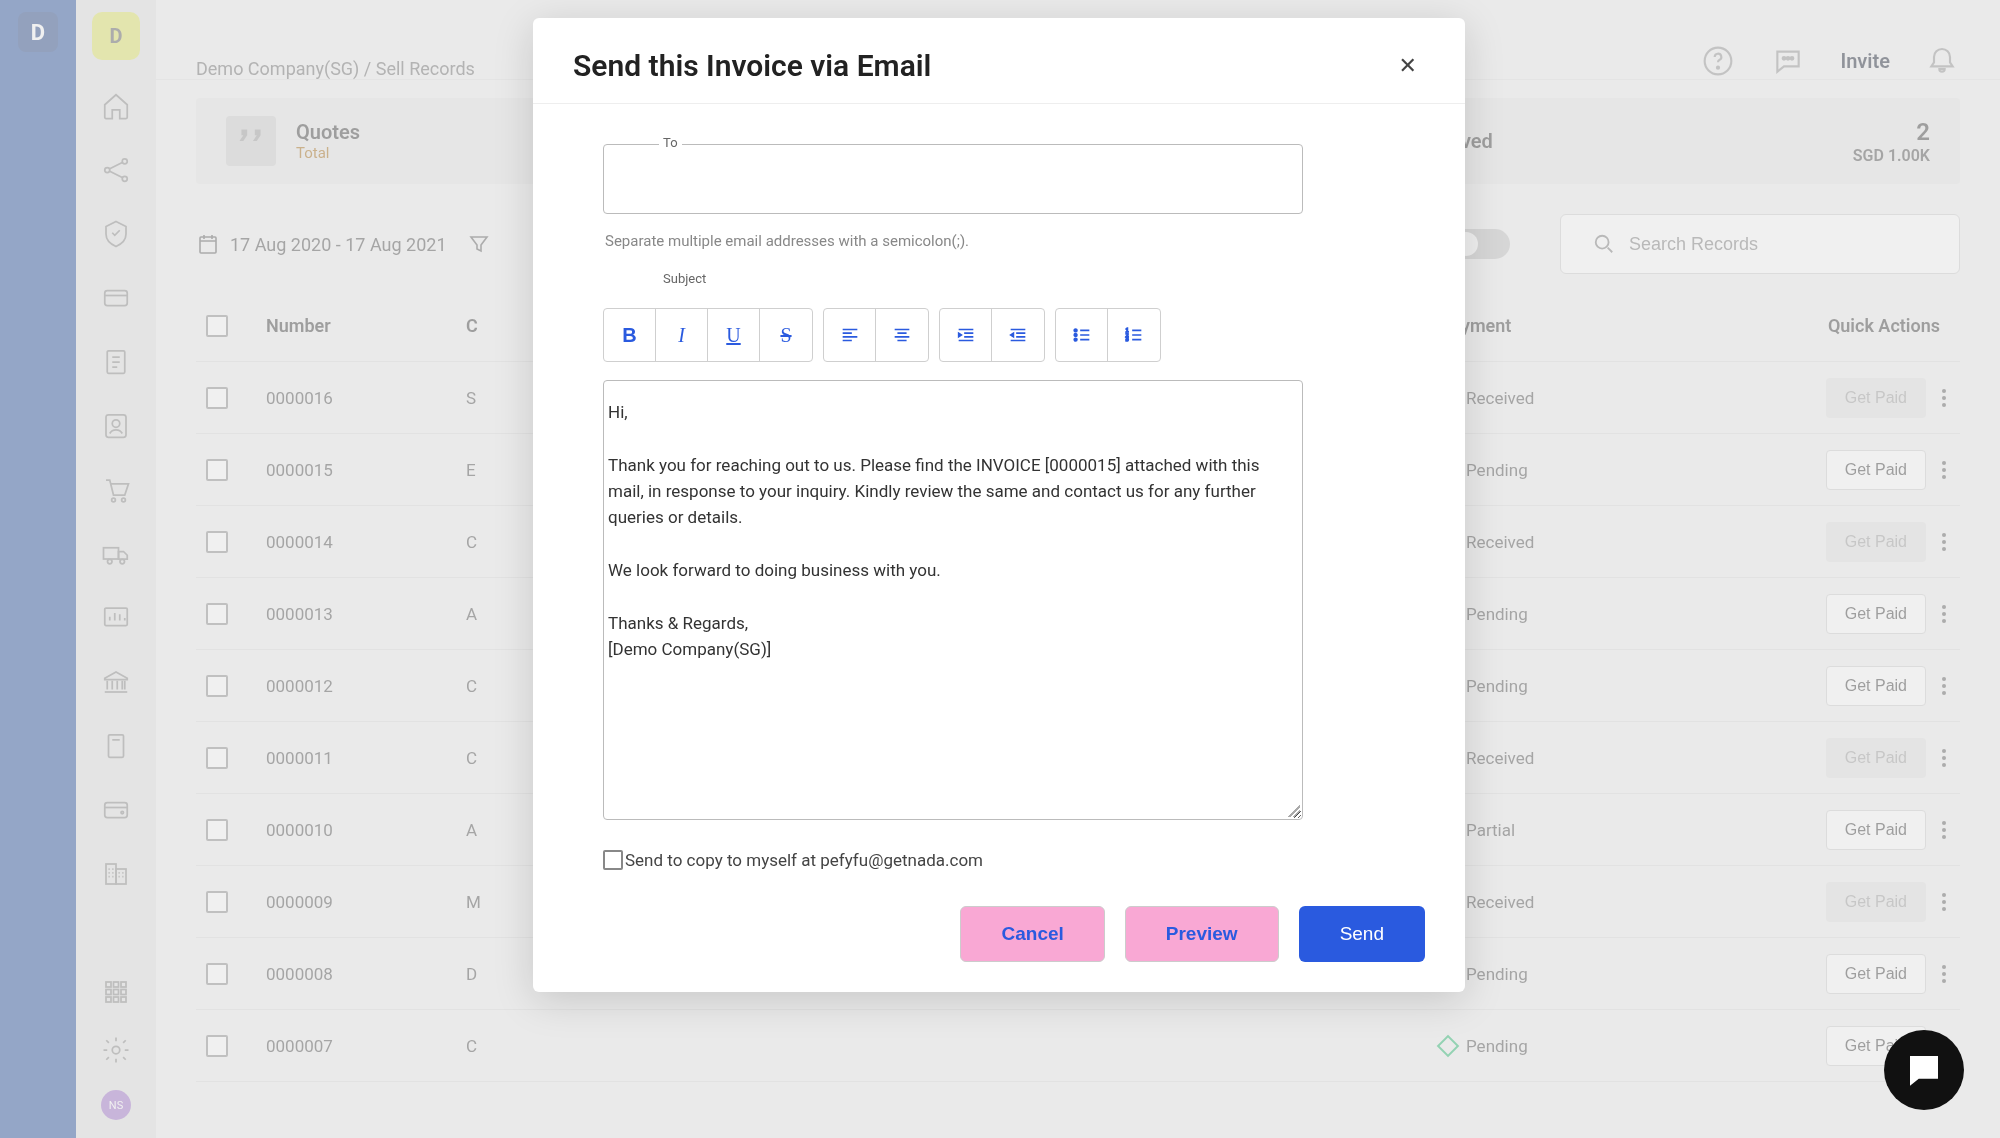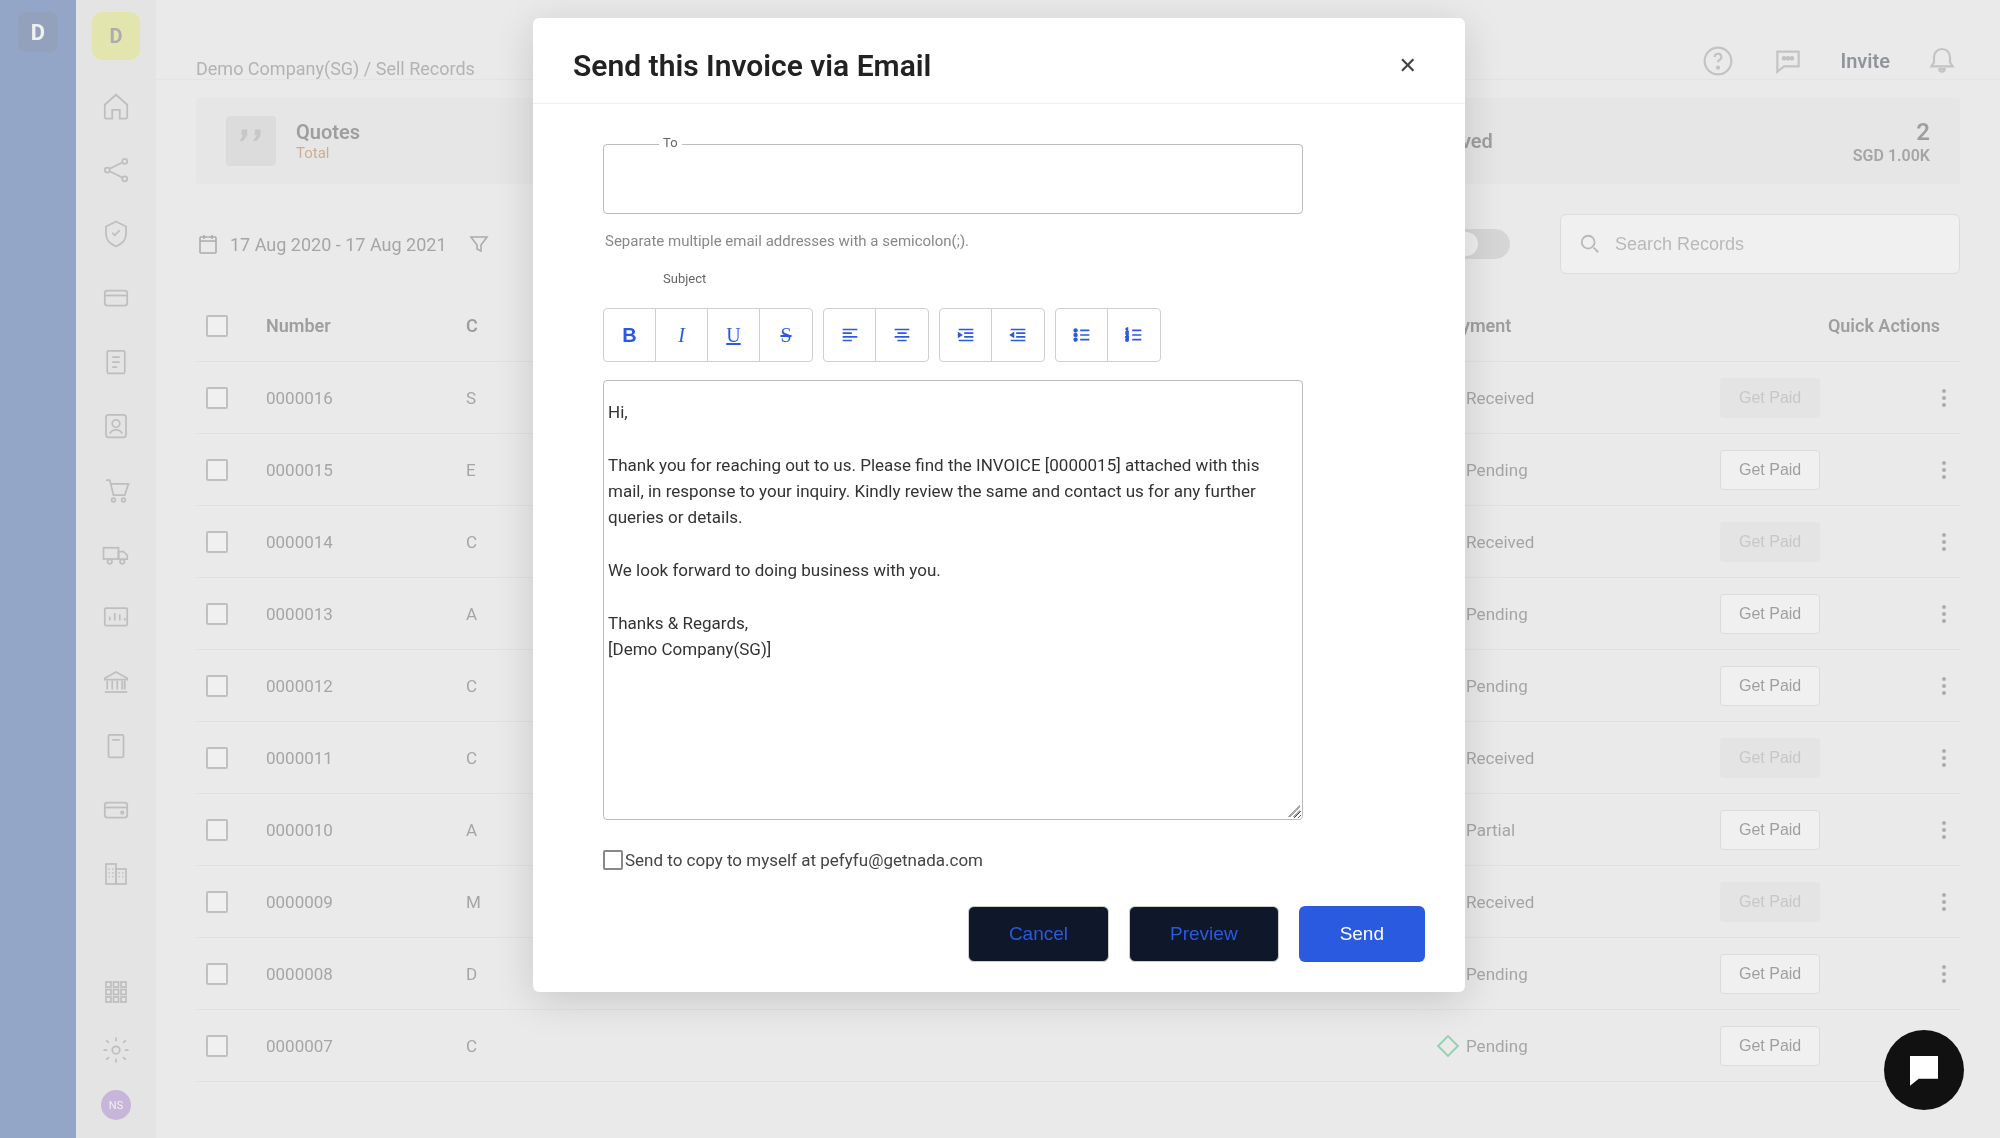--- a/index.html
+++ b/index.html
@@ -34,32 +34,32 @@
 .summary-titles h3 { font-size:20px; color:#333; font-weight:600; }
 .summary-titles .sub { font-size:15px; color:#a16207; }
 .summary-right { margin-left:auto; text-align:right; }
 .summary-right .big { font-size:24px; font-weight:600; }
 .summary-right .small { font-size:16px; color:#444; font-weight:600; }
 
 .toolbar-row { display:flex; align-items:center; padding: 30px 40px 16px 40px; gap: 20px; }
 .date-range { display:flex; align-items:center; gap:10px; color:#444; font-size:18px; }
 .toggle { width:60px; height:30px; background:#bfbfbf; border-radius:15px; position:relative; margin-left:auto; }
 .toggle::after { content:''; position:absolute; left:4px; top:3px; width:24px; height:24px; border-radius:50%; background:white; }
-.search-box { width: 400px; height: 60px; background:white; border:1px solid #ccc; border-radius:6px; display:flex; align-items:center; padding:0 18px; gap:14px; margin-left:30px; }
+.search-box { width: 400px; height: 60px; background:white; border:1px solid #ccc; border-radius:6px; display:flex; align-items:center; padding:0 32px; gap:14px; margin-left:30px; }
 .search-box input { border:none; outline:none; font-size:18px; flex:1; background:transparent; }
 
 .table { margin: 0 40px; }
 .thead, .trow { display:grid; grid-template-columns: 60px 200px 1fr 280px 240px; align-items:center; height: 72px; border-bottom:1px solid #ddd; padding: 0 0 0 10px; }
 .thead { font-weight:600; color:#333; font-size:18px; }
 .trow { font-size:17px; color:#444; }
 .chk { width:22px; height:22px; border:2px solid #888; border-radius:2px; background:white; }
 .status { display:flex; align-items:center; gap:10px; }
 .diamond { width:16px; height:16px; transform: rotate(45deg); border:2px solid #18b566; }
 .diamond.filled { background:#18b566; }
-.quick-cell { display:flex; align-items:center; gap:12px; justify-content:space-between; padding-right:10px; }
+.quick-cell { display:flex; align-items:center; gap:12px; justify-content:flex-end; padding-right:10px; }
 .get-paid-btn { padding: 10px 18px; border:1px solid #ccc; border-radius:4px; background:white; color:#333; font-size:16px; font-weight:500; }
 .get-paid-btn.disabled { background:#e1e1e0; color:#999; border-color:transparent; }
 .kebab { display:flex; flex-direction:column; gap:3px; padding:4px; cursor:pointer; }
 .kebab span { width:4px; height:4px; border-radius:50%; background:#555; }
 .dim { position:absolute; inset:0; background: rgba(230,230,230,0.6); }
 .modal { position:absolute; left: 533px; top: 18px; width: 932px; background:white; border-radius:6px; box-shadow: 0 8px 40px rgba(0,0,0,0.15); display:flex; flex-direction:column; padding-bottom: 30px; }
 .modal-header { display:flex; align-items:center; padding: 30px 40px 20px 40px; }
 .modal-header h2 { font-size:30px; font-weight:600; color:#222; }
 .close-x { margin-left:auto; font-size:22px; color:#444; cursor:pointer; padding:4px 8px; }
 .modal-body { border-top:1px solid #eee; padding: 40px 70px 10px 70px; display:flex; flex-direction:column; }
@@ -80,21 +80,21 @@
 .tool-btn .strike { text-decoration:line-through; }
 
 .editor-area { width:700px; min-height: 440px; border:1px solid #bbb; border-radius:4px; padding: 18px 4px; font-size:17px; color:#333; line-height:1.55; white-space:pre-wrap; resize: both; overflow:auto; position:relative; }
 .editor-area::after { content:''; position:absolute; right:2px; bottom:2px; width:12px; height:12px; background: linear-gradient(135deg, transparent 50%, #aaa 50%, #aaa 60%, transparent 60%, transparent 70%, #aaa 70%, #aaa 80%, transparent 80%); }
 
 .copy-row { display:flex; align-items:center; gap:2px; margin: 30px 0 6px 0; font-size:17px; color:#444; }
 .copy-row .chk { width:20px; height:20px; }
 
 .modal-footer { display:flex; justify-content:flex-end; gap:20px; padding: 20px 40px 0 40px; }
 .btn { padding: 16px 40px; border-radius:6px; font-size:19px; font-weight:500; cursor:pointer; border:1px solid transparent; }
-.btn.secondary { background:#0f172a; border-color:#ccc; color:#2a5adf; }
+.btn.secondary { background:#f9a8d4; border-color:#ccc; color:#2a5adf;font-weight:bold; }
 .btn.primary { background:#2a5adf; color:white; }
 
 
 .chat-fab { position:absolute; right:36px; bottom:28px; width:80px; height:80px; border-radius:50%; background:#111; display:flex; align-items:center; justify-content:center; }
 .chat-fab svg { width:42px; height:42px; fill:white; }
 
 .sidebar-left { background:#1a4899; }
 </style>
 </head>
 <body>

